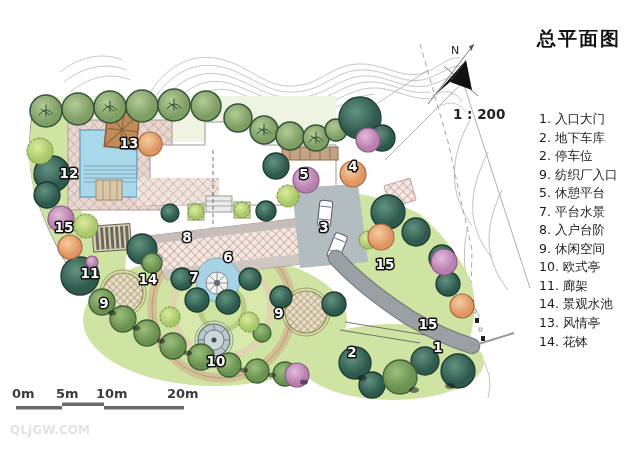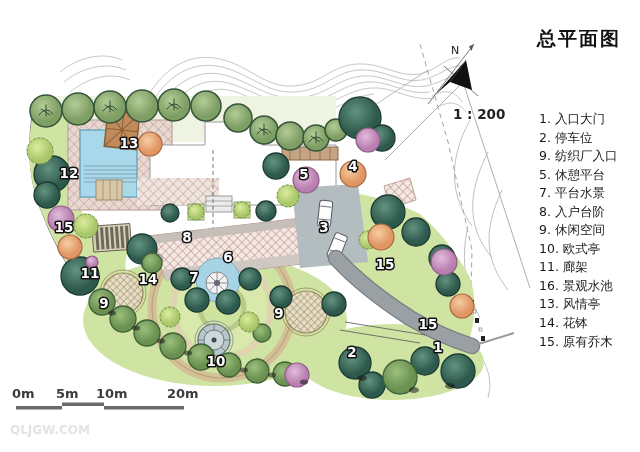--- a/index.html
+++ b/index.html
@@ -356,27 +356,27 @@
     <rect x="62" y="402.5" width="42" height="3.5" fill="#6a6a6a"></rect>
     <rect x="104" y="406" width="80" height="3.5" fill="#6a6a6a"></rect>
   </g>
 
   <text x="10" y="434" font-size="12" font-weight="bold" fill="#e3e3e3" font-family="DejaVu Sans, sans-serif">QLJGW.COM</text>
 </svg>
 
 <div class="plan-title">总平面图</div>
 <ul class="legend">
   <li>1. 入口大门</li>
+  <li>2. 地下车库</li>
   <li>2. 停车位</li>
   <li>9. 纺织厂入口</li>
   <li>5. 休憩平台</li>
   <li>7. 平台水景</li>
   <li>8. 入户台阶</li>
   <li>9. 休闲空间</li>
   <li>10. 欧式亭</li>
   <li>11. 廊架</li>
-  <li>16. 景观水池</li>
+  <li>14. 景观水池</li>
   <li>13. 风情亭</li>
   <li>14. 花钵</li>
-  <li>15. 原有乔木</li>
 </ul>
 
 </div>
 
 </body></html>

